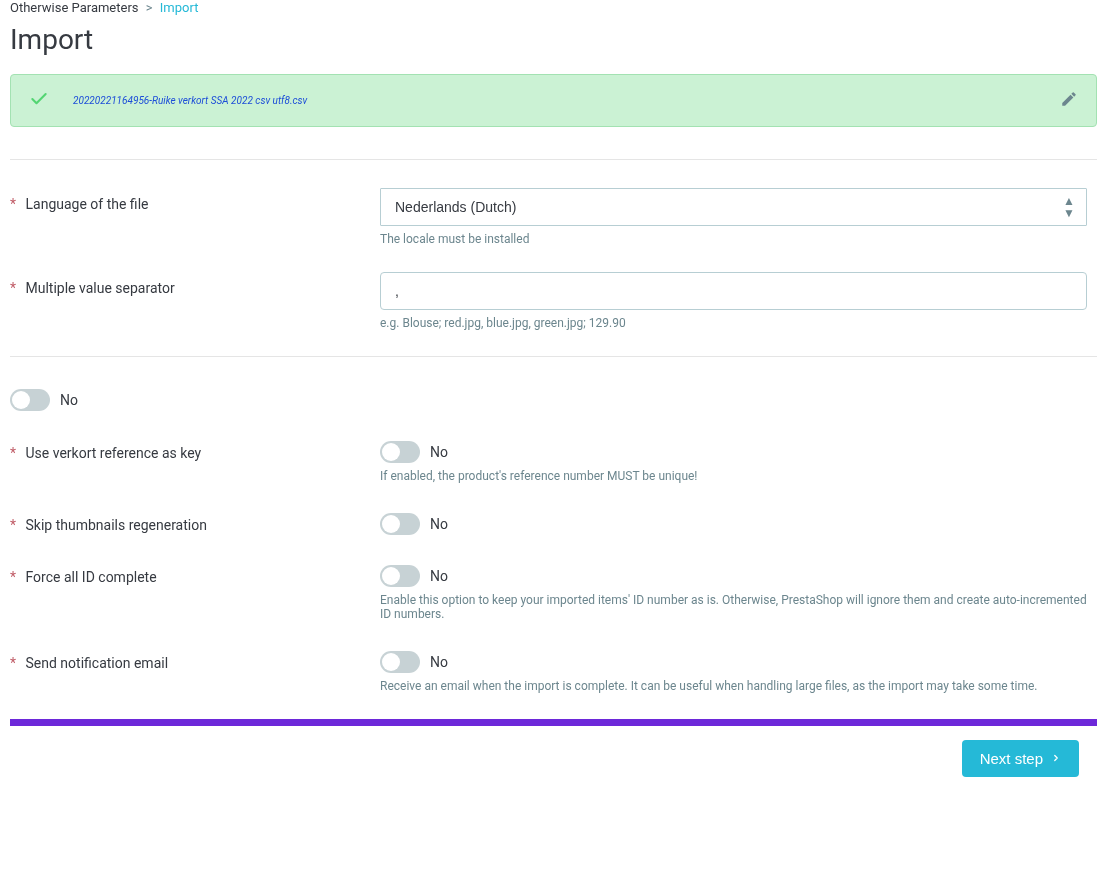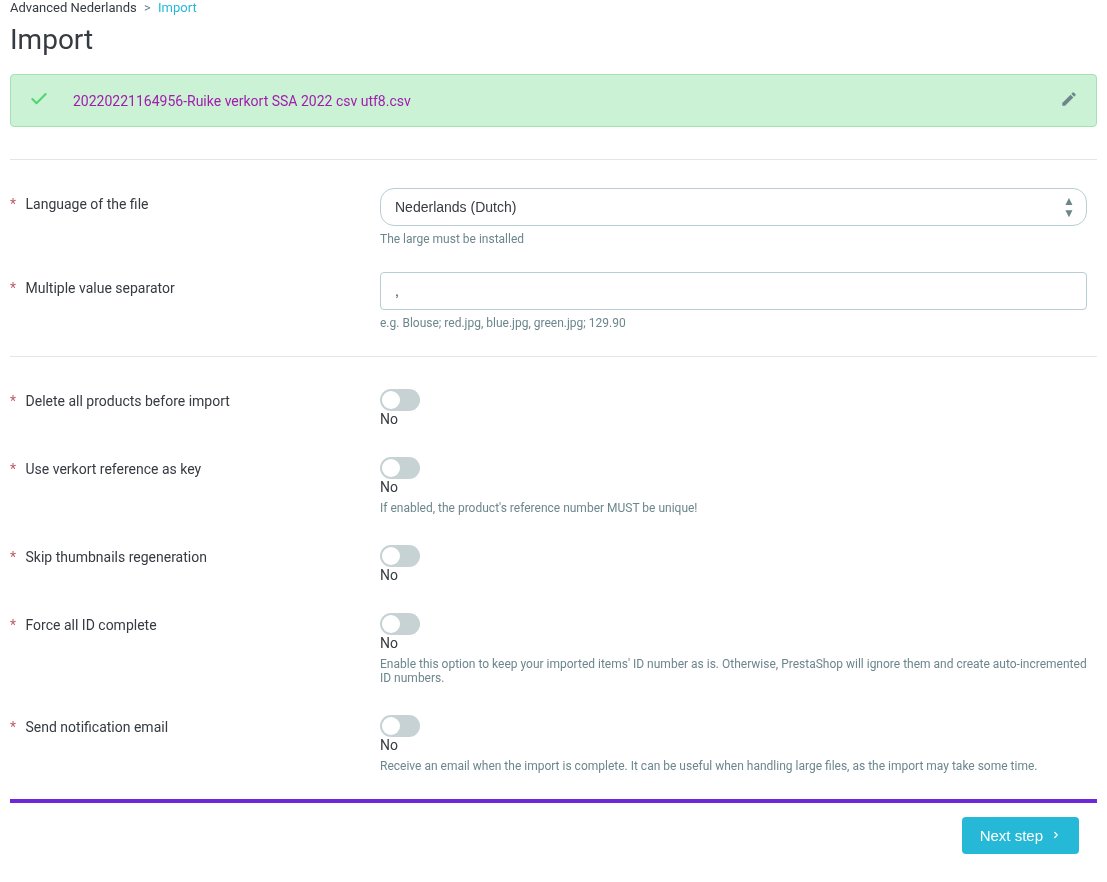--- a/index.html
+++ b/index.html
@@ -36,22 +36,23 @@
       align-items: center;
       margin-bottom: 32px;
     }
     .file-success .check {
       color: #53d572;
       margin-right: 24px;
       flex-shrink: 0;
     }
     .file-success .filename {
       flex: 1;
-      color: #a21caf;
-      font-size: 14px;
+      color: #1d4ed8;
+      font-size: 10px;
+      font-style: italic;
     }
     .file-success .edit {
       color: #6c868e;
       flex-shrink: 0;
     }
     hr.divider {
       border: none;
       border-top: 1px solid #e5e5e5;
       margin: 0 0 28px;
     }
@@ -74,21 +75,21 @@
       margin-right: 6px;
     }
     .form-control-wrap {
       flex: 1;
       padding-right: 10px;
     }
     .form-select {
       width: 100%;
       height: 38px;
       border: 1px solid #b7ced3;
-      border-radius: 14px;
+      border-radius: 1px;
       padding: 0 14px;
       font-size: 14px;
       background: #fff;
       appearance: none;
       color: #363a41;
     }
     .select-wrap {
       position: relative;
     }
     .select-caret {
@@ -116,23 +117,23 @@
       border-color: #7cd5e7;
       outline: none;
     }
     .help-text {
       font-size: 12px;
       color: #6c868e;
       margin-top: 6px;
     }
     .toggle-row {
       display: flex;
-      align-items: flex-start;
+      align-items: center;
+      gap: 10px;
       padding-top: 4px;
-      flex-direction: column;
     }
     .toggle {
       width: 40px;
       height: 22px;
       background: #c7d2d5;
       border-radius: 11px;
       position: relative;
       cursor: pointer;
       flex-shrink: 0;
     }
@@ -143,21 +144,21 @@
       background: #fff;
       border-radius: 50%;
       top: 2px;
       left: 2px;
     }
     .toggle-label {
       font-size: 14px;
       color: #363a41;
     }
     .footer-bar {
-      border-top: 4px solid #6d28d9;
+      border-top: 7px solid #6d28d9;
       padding: 14px 18px;
       display: flex;
       justify-content: flex-end;
       margin-top: 4px;
     }
     .btn-next {
       background: #25b9d7;
       color: #fff;
       border: none;
       border-radius: 4px;
@@ -169,21 +170,21 @@
       cursor: pointer;
     }
     .btn-next .chev {
       font-size: 14px;
     }
   </style>
 </head>
 <body>
 
 <div class="breadcrumb">
-  <span>Advanced Nederlands</span>
+  <span>Otherwise Parameters</span>
   <span class="sep">&gt;</span>
   <span class="current">Import</span>
 </div>
 
 <h1 class="page-title">Import</h1>
 
 <div class="panel">
 
   <div class="file-success">
     <span class="check">
@@ -206,43 +207,39 @@
       <span class="req">*</span>
       <span>Language of the file</span>
     </div>
     <div class="form-control-wrap">
       <div class="select-wrap">
         <select class="form-select">
           <option>Nederlands (Dutch)</option>
         </select>
         <span class="select-caret">▲<br>▼</span>
       </div>
-      <div class="help-text">The large must be installed</div>
+      <div class="help-text">The locale must be installed</div>
     </div>
   </div>
 
 
   <div class="form-row">
     <div class="form-label">
       <span class="req">*</span>
       <span>Multiple value separator</span>
     </div>
     <div class="form-control-wrap">
       <input type="text" class="form-input" value="," style="">
       <div class="help-text">e.g. Blouse; red.jpg, blue.jpg, green.jpg; 129.90</div>
     </div>
   </div>
 
   <hr class="divider">
 
   <div class="form-row">
-    <div class="form-label">
-      <span class="req">*</span>
-      <span>Delete all products before import</span>
-    </div>
     <div class="form-control-wrap">
       <div class="toggle-row">
         <div class="toggle">
             <div class="knob"></div>
           </div>
         <span class="toggle-label">No</span>
       </div>
     </div>
   </div>
 

